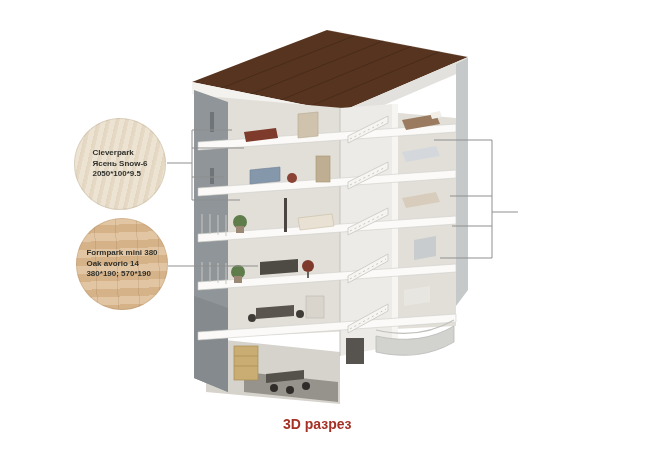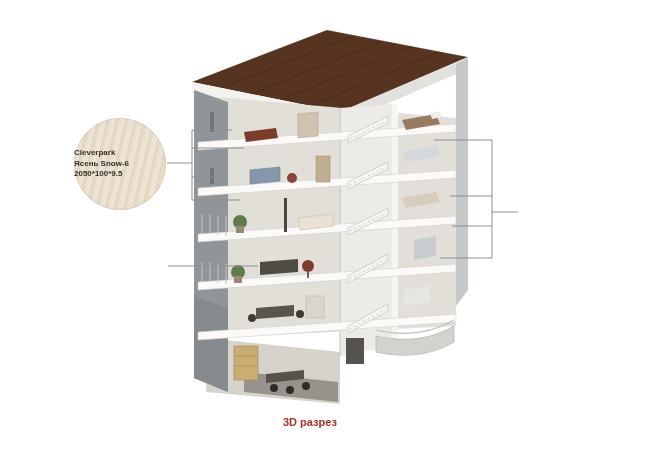--- a/index.html
+++ b/index.html
@@ -1,30 +1,30 @@
 <!DOCTYPE html>
 <html><head>
 <meta charset="utf-8">
 <style>
   html,body{margin:0;padding:0;background:#ffffff;}
   .stage{position:relative;width:650px;height:458px;background:#ffffff;overflow:hidden;
          font-family:"Liberation Sans",sans-serif;}
   .scene-svg{position:absolute;left:0;top:0;width:650px;height:458px;}
-  .swatch{position:absolute;border-radius:50%;display:flex;align-items:center;
+  .swatch{position:absolute;border-radius:50%;display:flex;align-items:center;justify-content:center;
           box-shadow:inset 0 0 0 1px rgba(120,100,70,.15);}
   .swatch-text{font-size:8px;font-weight:bold;line-height:1.35;color:#2f302b;text-align:left;}
   #swatch-cleverpark{left:74px;top:118px;width:92px;height:92px;
      background:repeating-linear-gradient(103deg,#ece3d3 0px,#ece3d3 5px,#e3d6c1 5px,#e6dac6 9px);}
   #swatch-formpark{left:76px;top:218px;width:92px;height:92px;
      background:
        repeating-linear-gradient(88deg, rgba(120,80,40,.14) 0 1px, rgba(0,0,0,0) 1px 21px),
        repeating-linear-gradient(178deg,#e2c5a2 0 8px,#d6b289 8px 16px);}
   #swatch-trendpark{left:518px;top:163px;width:97px;height:97px;
      background:repeating-linear-gradient(100deg,#ebe5d9 0 6px,#e2dbcb 6px 12px);}
-  #caption{position:absolute;left:283px;top:416px;font-size:11px;font-weight:bold;color:#a53126;}
+  #caption{position:absolute;left:283px;top:416px;font-size:14px;font-weight:bold;color:#a53126;}
 </style>
 </head>
 <body>
 
 <div class="stage">
 
   <svg class="scene-svg" viewBox="0 0 650 458">
 
     <g>
       <polygon points="192,82 327,30 468,57 340,112" fill="#57341f"></polygon>
@@ -147,16 +147,23 @@
   </svg>
 
   <div class="swatch" id="swatch-cleverpark">
     <div class="swatch-text">
       <div>Cleverpark</div>
       <div>Ясень Snow-6</div>
       <div>2050*100*9.5</div>
     </div>
   </div>
 
+  <div class="swatch" id="swatch-formpark">
+    <div class="swatch-text">
+      <div>Formpark mini 380</div>
+      <div>Oak avorio 14</div>
+      <div>380*190; 570*190</div>
+    </div>
+  </div>
 
 
   <div id="caption">3D разрез</div>
 </div>
 
 </body></html>

